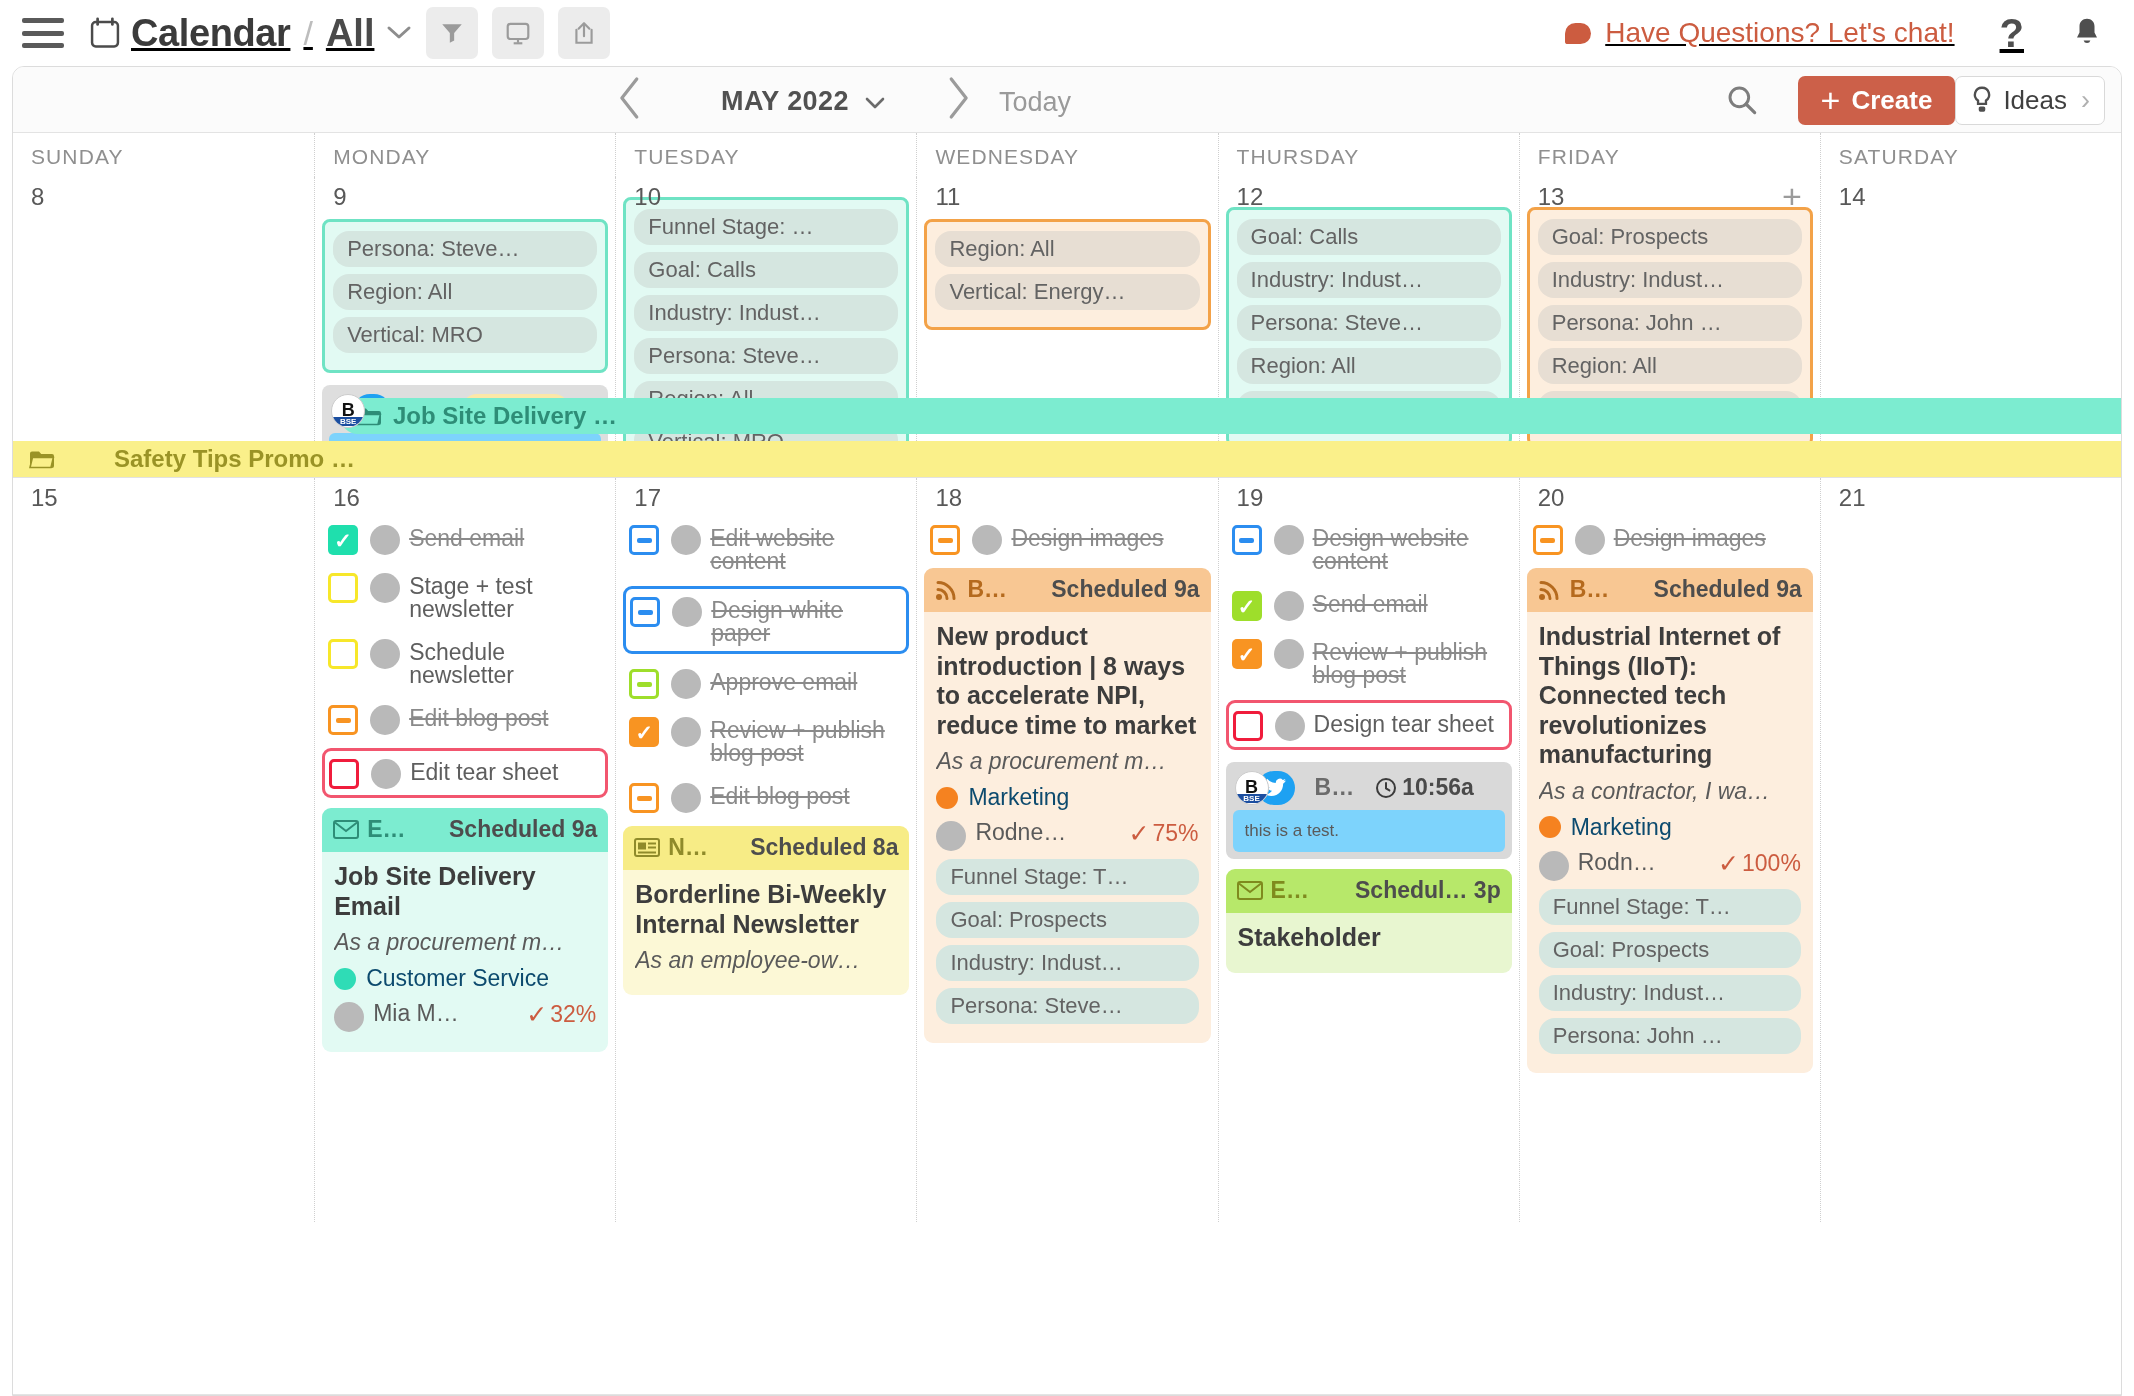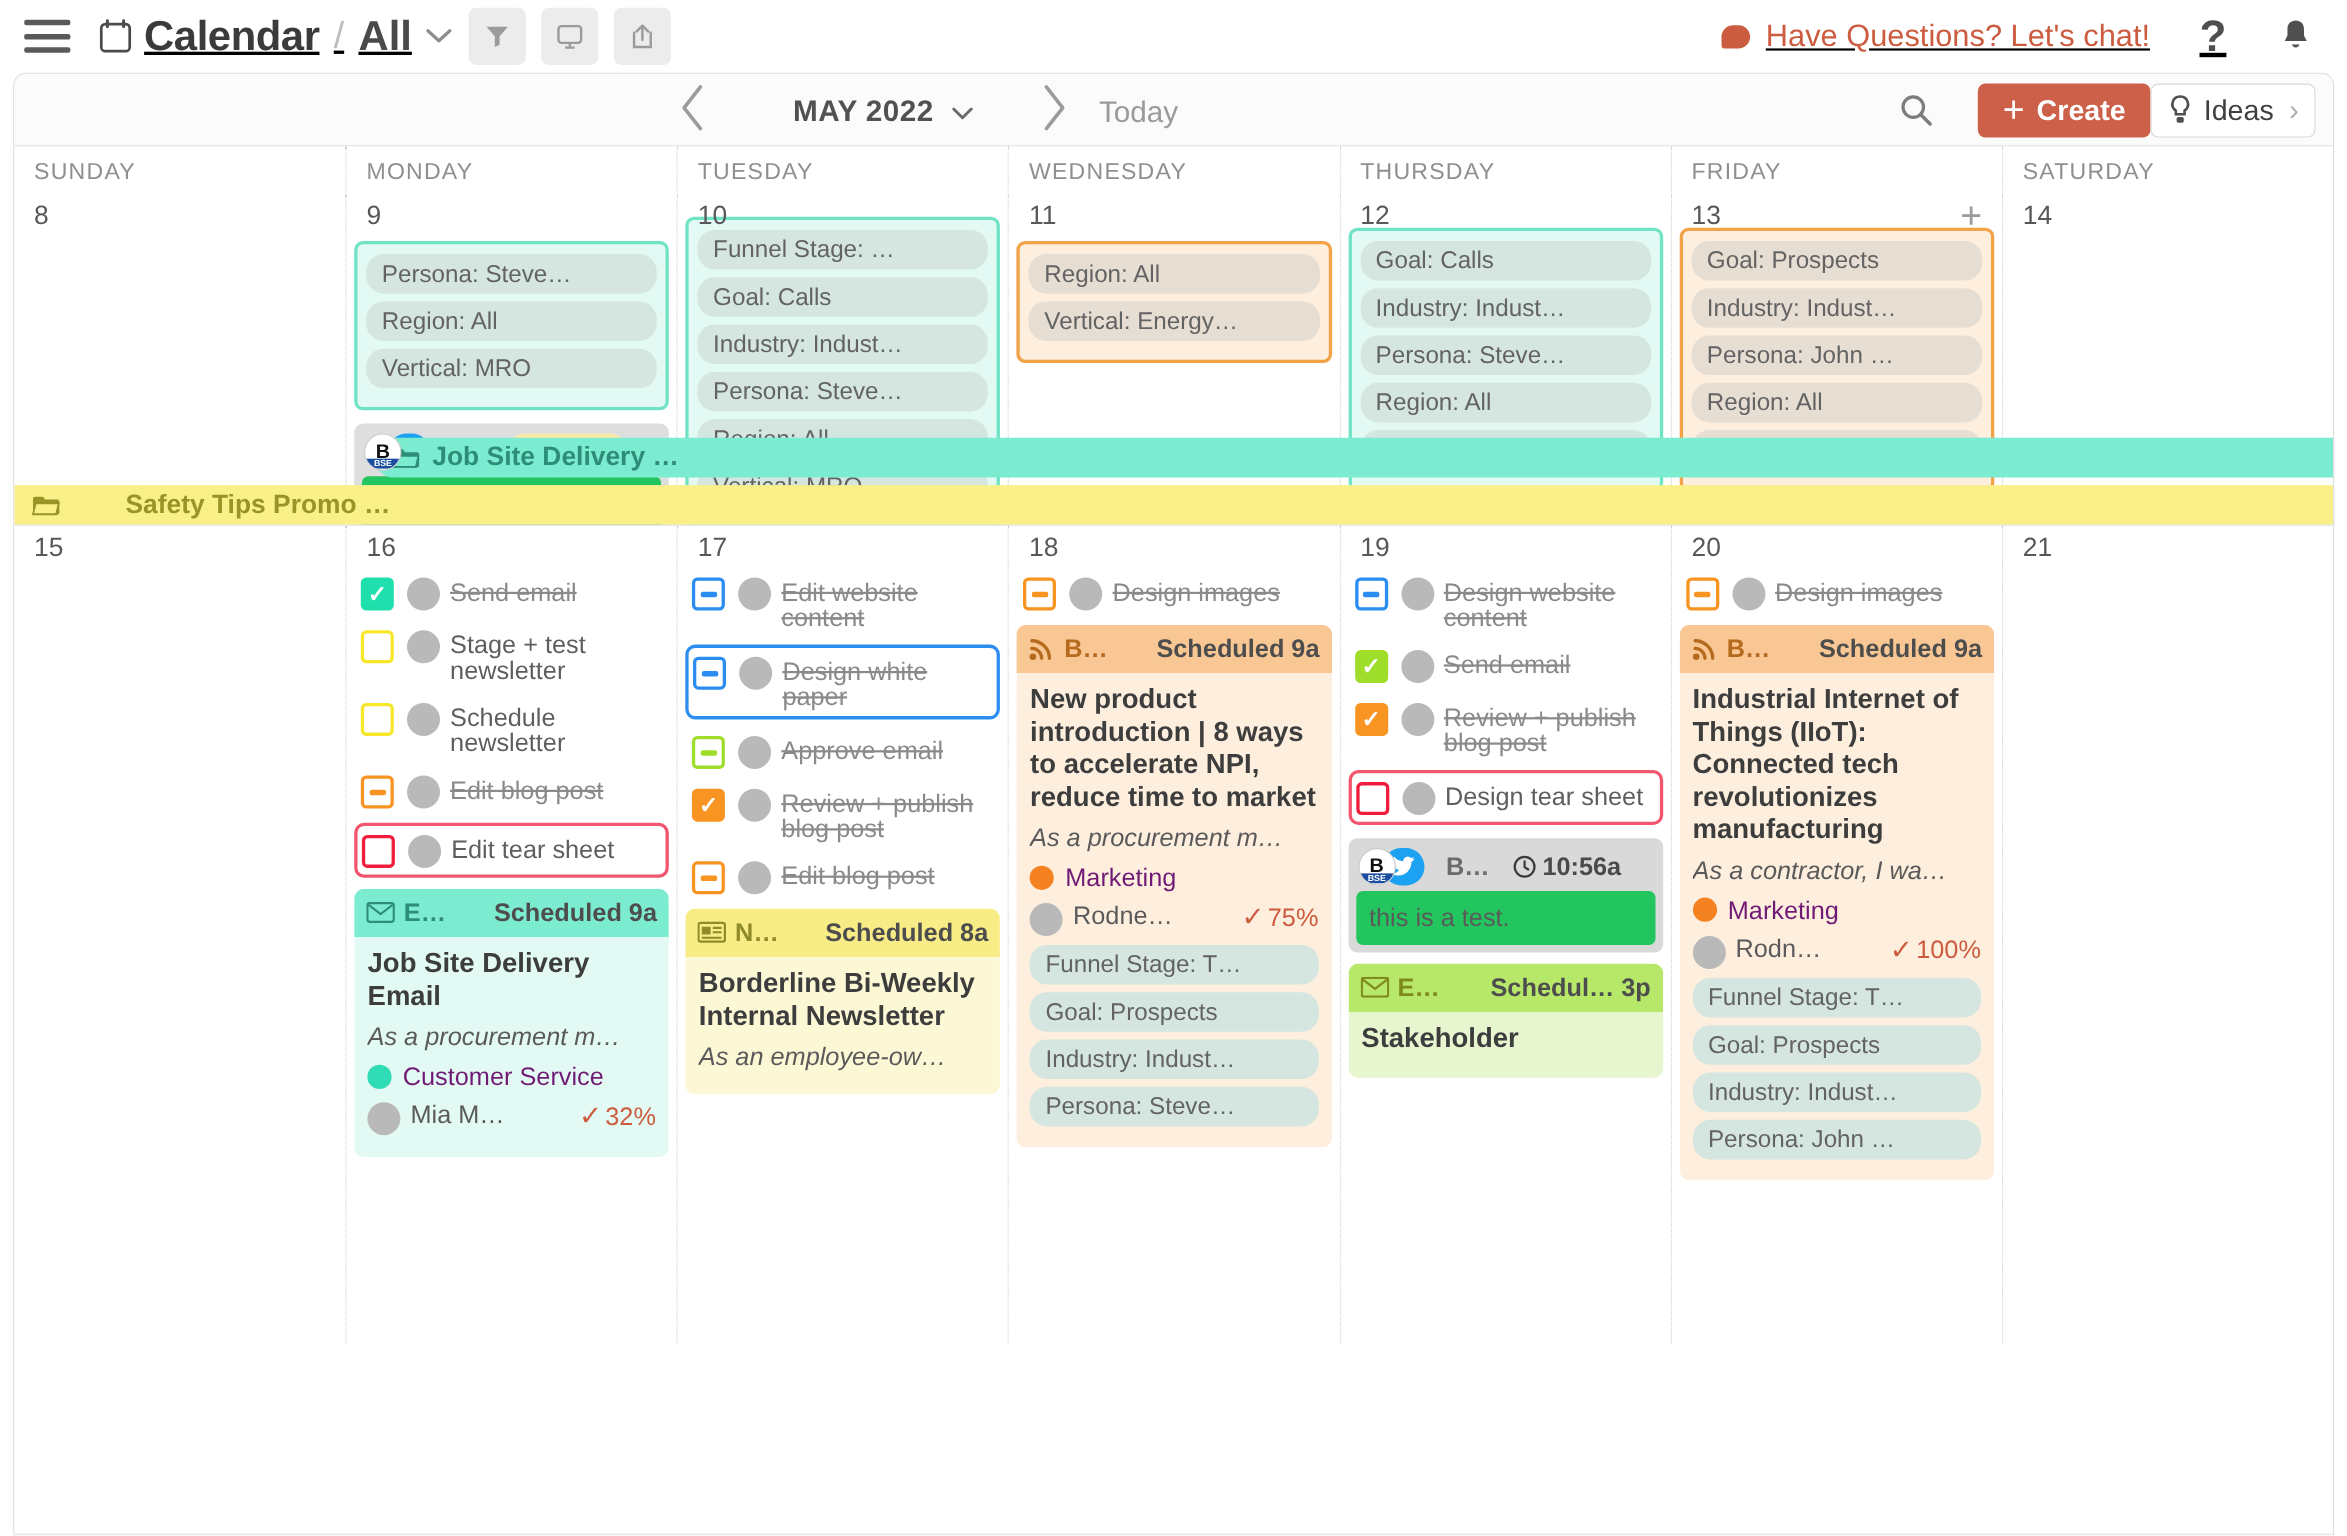--- a/index.html
+++ b/index.html
@@ -110,21 +110,21 @@
 
   
   .social { background: #dedede; border-radius: 8px; padding: 7px; margin-top: 12px; }
   .social-head { display: flex; align-items: center; padding: 2px 2px 6px 2px; }
   .soc-icons { display: flex; align-items: center; position: relative; width: 72px; height: 32px;}
   .bsq { width: 34px; height: 34px; border-radius: 50%; background: #fff; border:1px solid #ccc; display:flex; align-items:center; justify-content:center; font-size:18px; font-weight:bold; color:#111; position:absolute; left:0; z-index:2; overflow:hidden;}
   .bsq small { position:absolute; bottom:1px; font-size:8px; background:#1b4ea0; color:#fff; width:100%; text-align:center;}
   .tw { width: 38px; height: 34px; border-radius: 17px; background: #1da1f2; position:absolute; left: 22px; display:flex; align-items:center; justify-content:center; }
   .soc-name { font-size: 23px; color: #6b6b6b; font-weight: bold; margin-left: 8px;}
   .soc-time { background: #fbe7a8; border-radius: 16px; padding: 3px 11px; font-size: 23px; font-weight: bold; color: #4a4a4a; margin-left: 10px; display:flex; align-items:center; gap:5px;}
-  .social-body { background: #22c55e; border-radius: 6px; padding: 11px 12px; font-size: 23px; color: #5a5a5a; display:flex; align-items:center; justify-content:space-between; gap:6px; }
+  .social-body { background: #7dd3fc; border-radius: 6px; padding: 11px 12px; font-size: 17px; color: #5a5a5a; display:flex; align-items:center; justify-content:space-between; gap:6px; }
   .social-body span.txt { white-space: nowrap; overflow: hidden; text-overflow: ellipsis; }
   .social.grey2 { background: #d9d9d9; }
 
   
   .camp-layer { position: absolute; left: 0; right: 0; }
   .campbar {
     height: 36px; display: flex; align-items: center;
     font-size: 24px; font-weight: bold; padding-left: 16px;
     white-space: nowrap; overflow: hidden;
   }
@@ -155,21 +155,21 @@
   .task-label.done { text-decoration: line-through; color: #8a8a8a; }
 
   
   .ccard { border-radius: 9px; margin-bottom: 10px; overflow: hidden; }
   .ccard-head { display: flex; align-items: center; padding: 8px 11px 9px 11px; font-size: 23px; font-weight: bold; }
   .ccard-type { margin-left: 8px; }
   .ccard-sched { margin-left: auto; color: #4d4d4d; }
   .ccard-body { padding: 10px 12px 12px 12px; }
   .ccard-title { font-size: 25px; font-weight: bold; color: #3d3d3d; line-height: 1.18; margin-bottom: 8px;}
   .ccard-desc { font-size: 23px; font-style: italic; color: #5a5a5a; margin-bottom: 9px; white-space: nowrap; overflow: hidden; text-overflow: ellipsis; }
-  .ccard-meta { display: flex; align-items: center; font-size: 23px; color: #701a75; margin-bottom: 8px; }
+  .ccard-meta { display: flex; align-items: center; font-size: 23px; color: #0c4a6e; margin-bottom: 8px; }
   .dot { width: 22px; height: 22px; border-radius: 50%; margin-right: 10px; flex:0 0 22px;}
   .ccard-person { display: flex; align-items: flex-start; font-size: 23px; color: #5a5a5a; margin-bottom: 8px;}
   .ccard-person .av { margin-left: 0; margin-right: 9px; }
   .pct { color: #cc5c40; font-weight: 500; margin-left: auto; display: flex; align-items: center; gap: 3px;}
   .pct .chk { font-size: 25px; }
 
   
   .ccard.email-teal .ccard-head { background: #7cecd0; }
   .ccard.email-teal .ccard-head .ccard-type { color: #2e8d77; }
   .ccard.email-teal .ccard-body { background: #e2faf3; }

